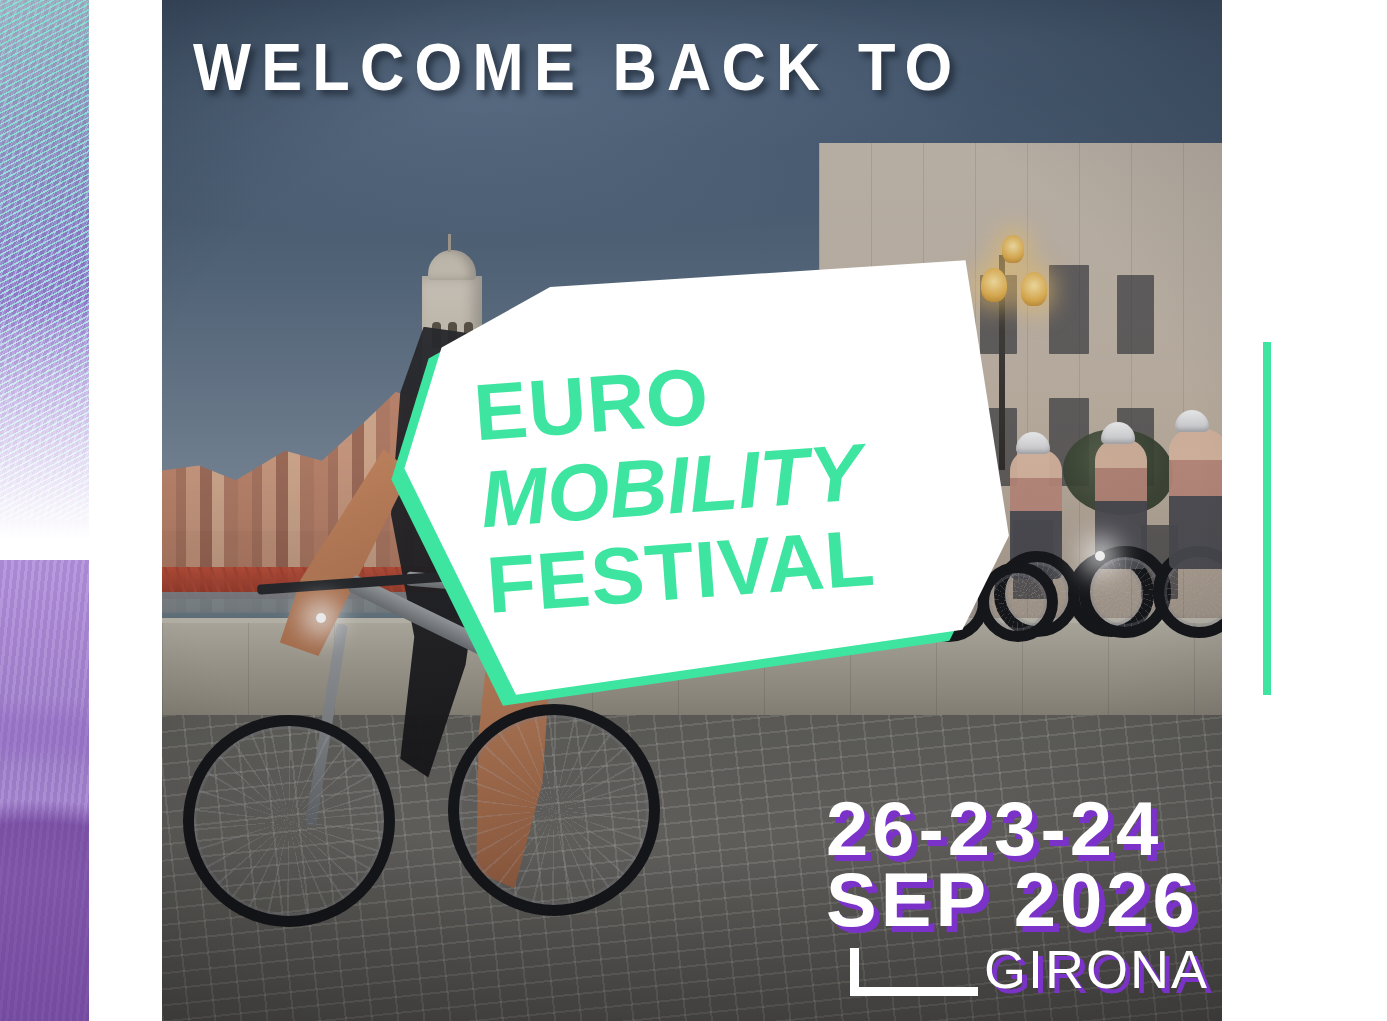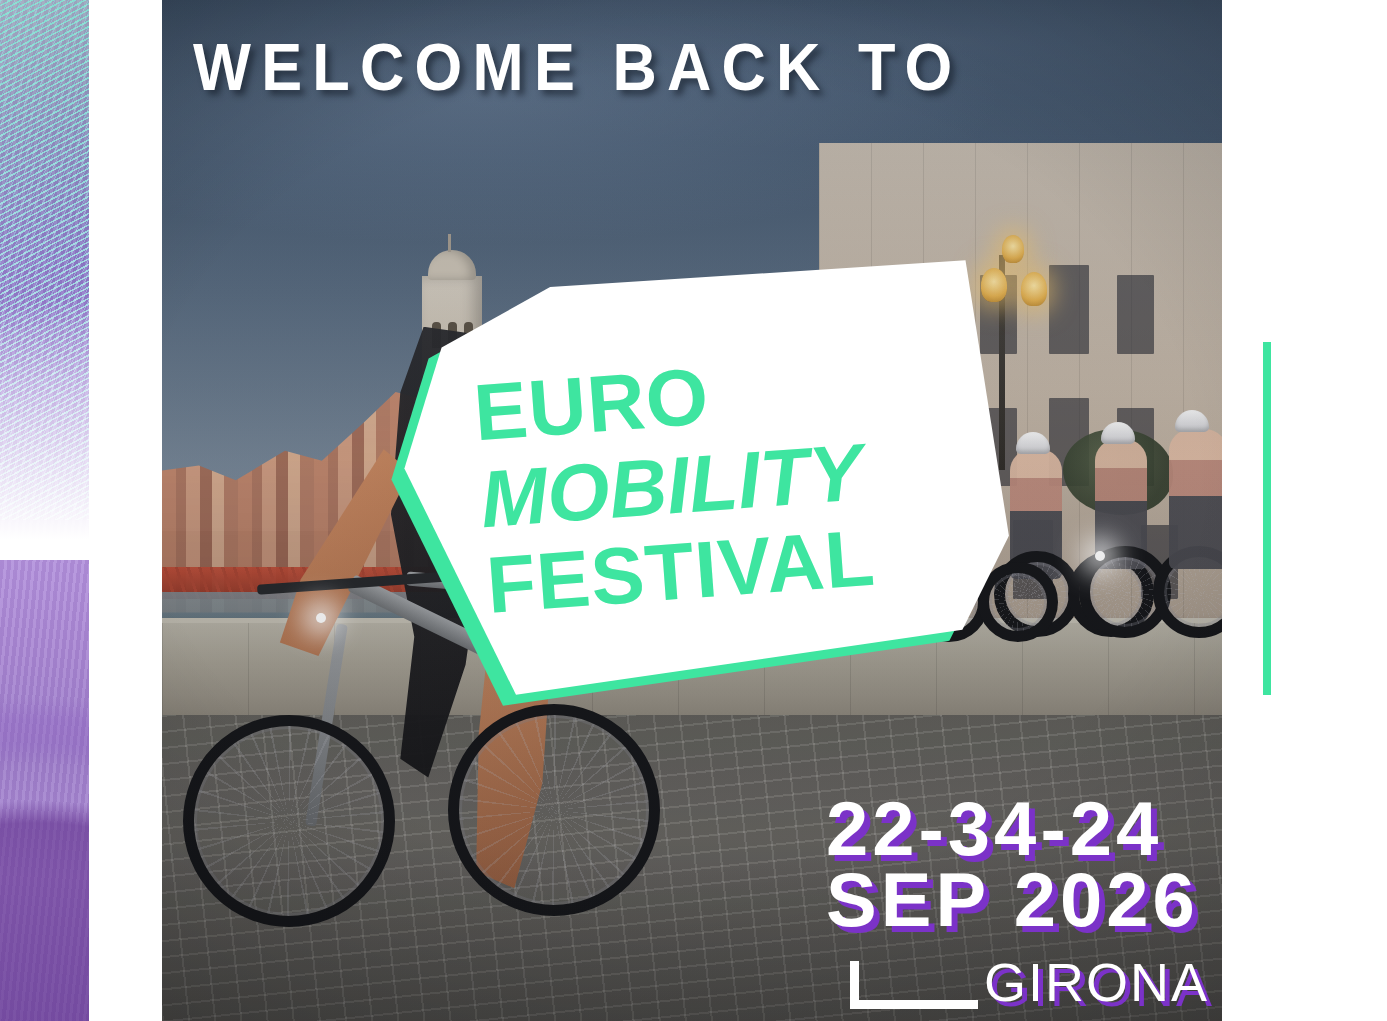--- a/index.html
+++ b/index.html
@@ -314,21 +314,21 @@
     font-weight:700;
     font-size:76px;
     line-height:.94;
     letter-spacing:4px;
     white-space:nowrap;
     text-shadow:6px 6px 0 #7B32C8;
   }
   #city-row{
     position:relative;
     height:62px;
-    margin-top:21px;
+    margin-top:8px;
   }
   #bracket{
     position:absolute; left:24px; top:4px;
     width:128px; height:48px;
     border-left:9px solid #ffffff;
     border-bottom:9px solid #ffffff;
   }
   #city-name{
     position:absolute; left:158px; top:-2px;
     font-size:54px;
@@ -450,21 +450,21 @@
     <div class="badge-shape" id="badge-outline"></div>
     <div class="badge-shape" id="badge-face"></div>
     <div id="badge-text">
       <div class="ln">EURO</div>
       <div class="ln ital">MOBILITY</div>
       <div class="ln">FESTIVAL</div>
     </div>
   </div>
 
   <div id="dateblock">
-    <div class="date-line">22-34-24</div>
+    <div class="date-line">26-23-24</div>
     <div class="date-line">SEP 2026</div>
     <div id="city-row">
       <div id="bracket"></div>
       <div id="city-name">GIRONA</div>
     </div>
   </div>
 
 </div>
 
 </body></html>

